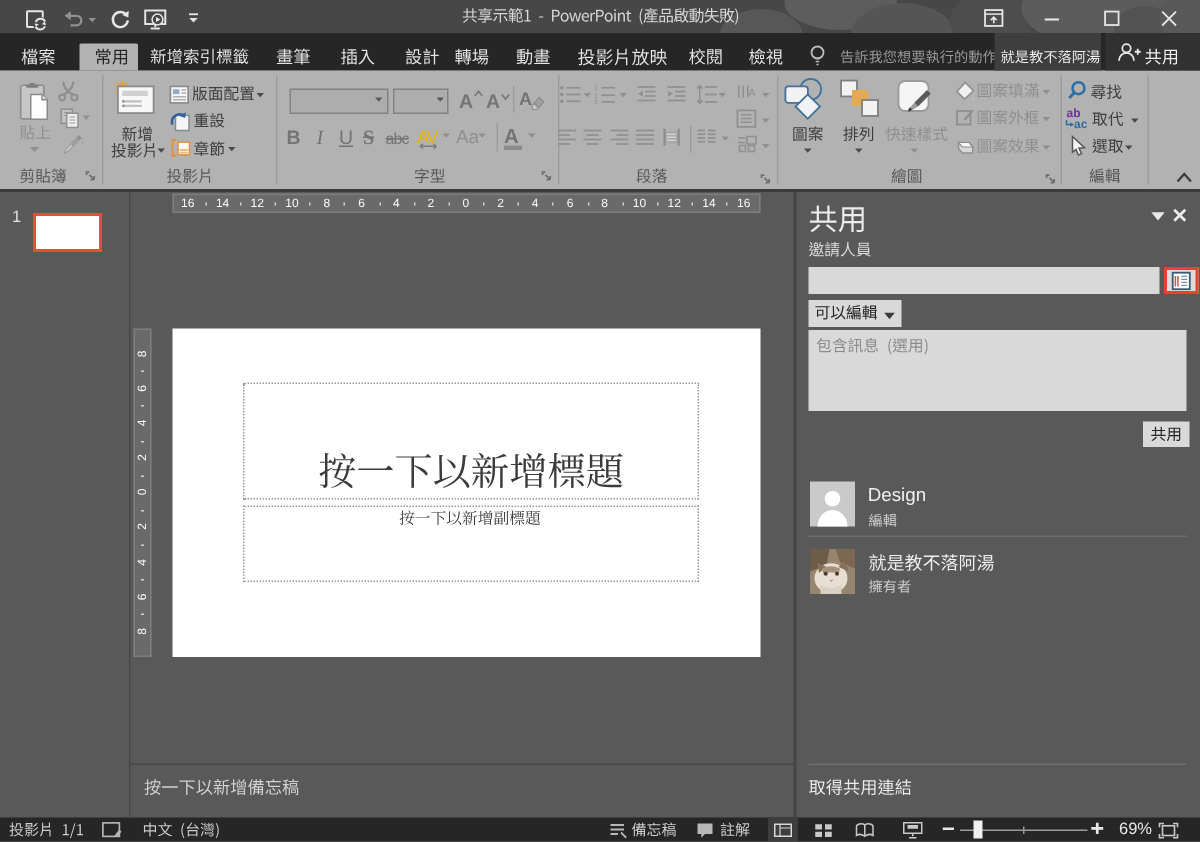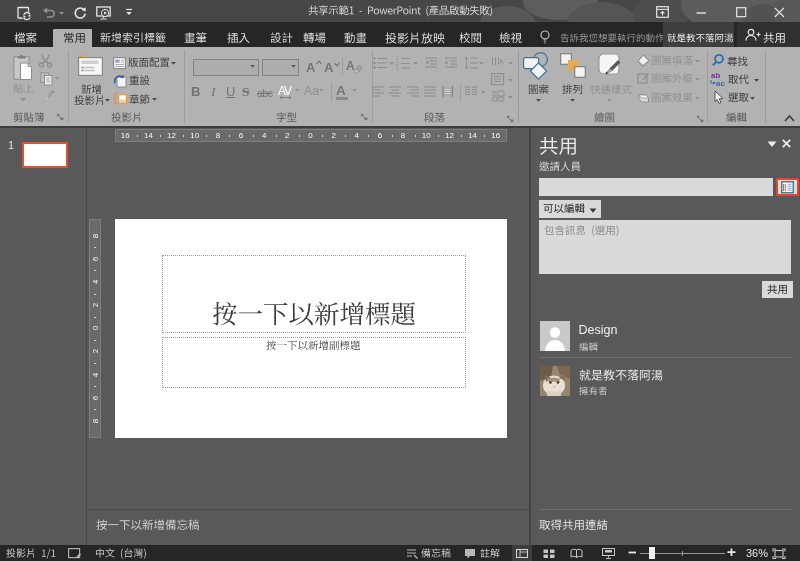--- a/index.html
+++ b/index.html
@@ -491,21 +491,21 @@
     <div class="a" style="left:346px;top:60px;font-family:'Liberation Sans',sans-serif;font-size:12px;font-weight:bold;font-style:normal;color:#747474;letter-spacing:0;line-height:1;white-space:pre;text-decoration:none;">A</div>
     <svg class="a" style="left:354px;top:64px" width="9" height="9">
       <path d="M2 5 L5.5 1 L8.5 4 L5 8 Z" fill="#a0a0a0" stroke="#8f8f8f" stroke-width="0.8"></path>
       <path d="M2 5 L5 8 L4 9 H1 L0.5 6.5 Z" fill="#c7c7c7" stroke="#8f8f8f" stroke-width="0.8"></path>
     </svg>
     <div class="a" style="left:191px;top:85px;font-family:'Liberation Sans',sans-serif;font-size:13px;font-weight:bold;font-style:normal;color:#747474;letter-spacing:0;line-height:1;white-space:pre;text-decoration:none;">B</div>
     <div class="a" style="left:211px;top:85px;font-family:'Liberation Serif',serif;font-size:13.5px;font-weight:normal;font-style:italic;color:#747474;letter-spacing:0;line-height:1;white-space:pre;text-decoration:none;">I</div>
     <div class="a" style="left:226px;top:85px;font-family:'Liberation Sans',sans-serif;font-size:13px;font-weight:normal;font-style:normal;color:#747474;letter-spacing:0;line-height:1;white-space:pre;text-decoration:underline;">U</div>
     <div class="a" style="left:242px;top:85px;font-family:'Liberation Serif',serif;font-size:13.5px;font-weight:bold;font-style:normal;color:#747474;letter-spacing:0;line-height:1;white-space:pre;text-decoration:line-through;">S</div>
     <div class="a" style="left:257px;top:88px;font-family:'Liberation Sans',sans-serif;font-size:10.5px;font-weight:normal;font-style:normal;color:#747474;letter-spacing:-0.5px;line-height:1;white-space:pre;text-decoration:line-through;">abc</div>
-    <div class="a" style="left:278px;top:85px;font-family:'Liberation Sans',sans-serif;font-size:12px;font-weight:normal;font-style:normal;color:#ffffff;letter-spacing:-1px;line-height:1;white-space:pre;text-decoration:none;">AV</div>
+    <div class="a" style="left:278px;top:85px;font-family:'Liberation Sans',sans-serif;font-size:12px;font-weight:normal;font-style:normal;color:#eab308;letter-spacing:-1px;line-height:1;white-space:pre;text-decoration:none;">AV</div>
     <svg class="a" style="left:279px;top:95px" width="14" height="5">
       <path d="M1 2.5 H12 M1 2.5 l2-1.7 M1 2.5 l2 1.7 M12 2.5 l-2 -1.7 M12 2.5 l-2 1.7" stroke="#7a7a7a" stroke-width="0.9" fill="none"></path>
     </svg>
     <svg class="a" style="left:295px;top:89px" width="6" height="3.75">
       <path d="M0 0 L5 0 L2.5 2.75 Z" fill="#8f8f8f"></path>
     </svg>
     <div class="a" style="left:304px;top:85px;font-family:'Liberation Sans',sans-serif;font-size:12.5px;font-weight:normal;font-style:normal;color:#8f8f8f;letter-spacing:0;line-height:1;white-space:pre;text-decoration:none;">Aa</div>
     <svg class="a" style="left:319px;top:89px" width="6" height="3.75">
       <path d="M0 0 L5 0 L2.5 2.75 Z" fill="#8f8f8f"></path>
     </svg>
@@ -1070,17 +1070,17 @@
     </svg>
     <svg class="a" style="left:628px;top:551px" width="9" height="3">
       <path d="M0.5 1.5 H8" stroke="#e8e8e8" stroke-width="1.8"></path>
     </svg>
     <div class="a" style="left:640px;top:552.5px;width:85px;height:1px;background:#9a9a9a;"></div>
     <div class="a" style="left:681.5px;top:550.5px;width:1px;height:5px;background:#9a9a9a;"></div>
     <div class="a" style="left:649px;top:547px;width:6px;height:12px;background:#f0f0f0;"></div>
     <svg class="a" style="left:727px;top:548px" width="9" height="9">
       <path d="M4.5 0.5 V8 M0.5 4.2 H8.5" stroke="#e8e8e8" stroke-width="1.8"></path>
     </svg>
-    <div class="a" style="left:746px;top:548px;font-family:'Liberation Sans',sans-serif;font-size:11px;font-weight:normal;font-style:normal;color:#e8e8e8;letter-spacing:0;line-height:1;white-space:pre;text-decoration:none;">36%</div>
+    <div class="a" style="left:746px;top:548px;font-family:'Liberation Sans',sans-serif;font-size:11px;font-weight:normal;font-style:normal;color:#e8e8e8;letter-spacing:0;line-height:1;white-space:pre;text-decoration:none;">69%</div>
     <svg class="a" style="left:772px;top:548px" width="14" height="12">
       <rect x="3" y="2.5" width="8" height="6.5" fill="none" stroke="#c8c8c8" stroke-width="1.1"></rect>
       <path d="M1 3.5 V1 h3 M10 1 h3 v2.5 M1 8 v2.5 h3 M13 8 v2.5 h-3" fill="none" stroke="#c8c8c8" stroke-width="1.1"></path>
     </svg>
   </div>
 </body></html>

